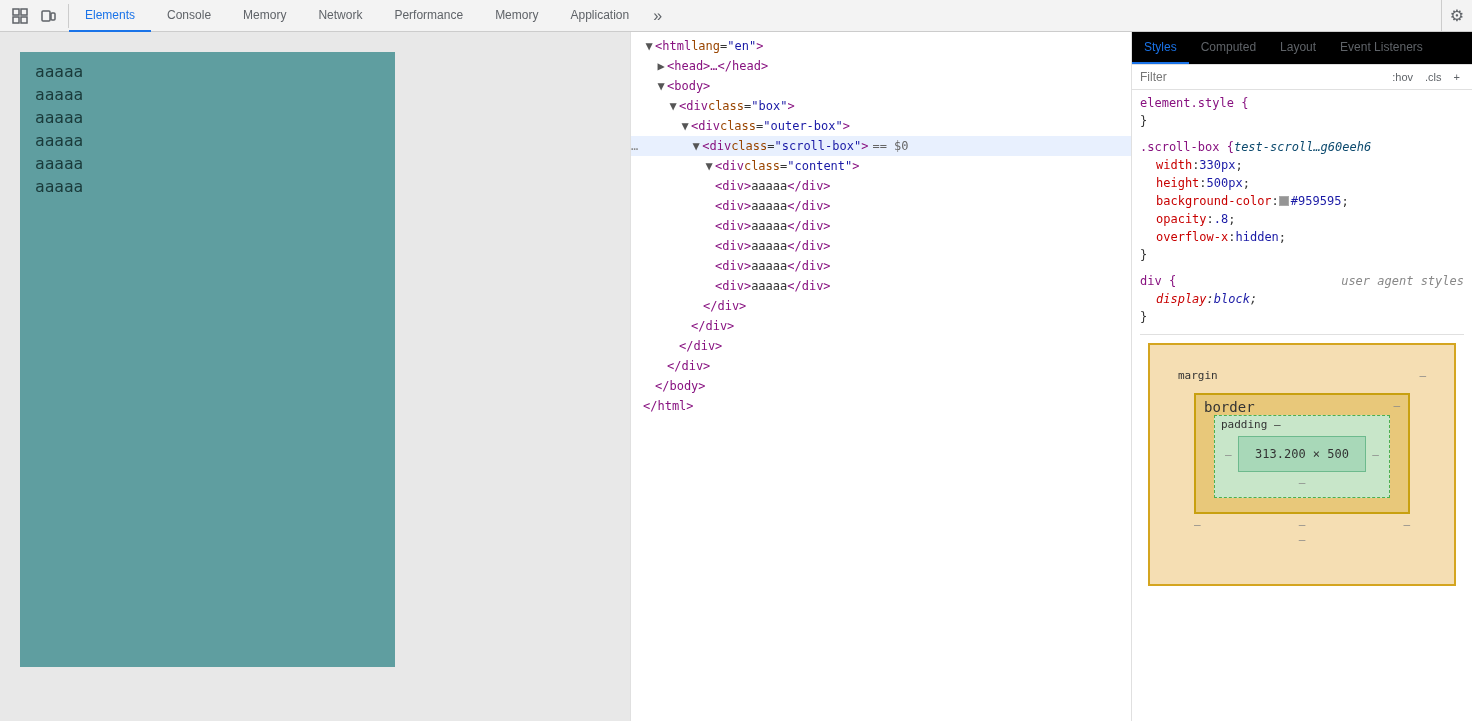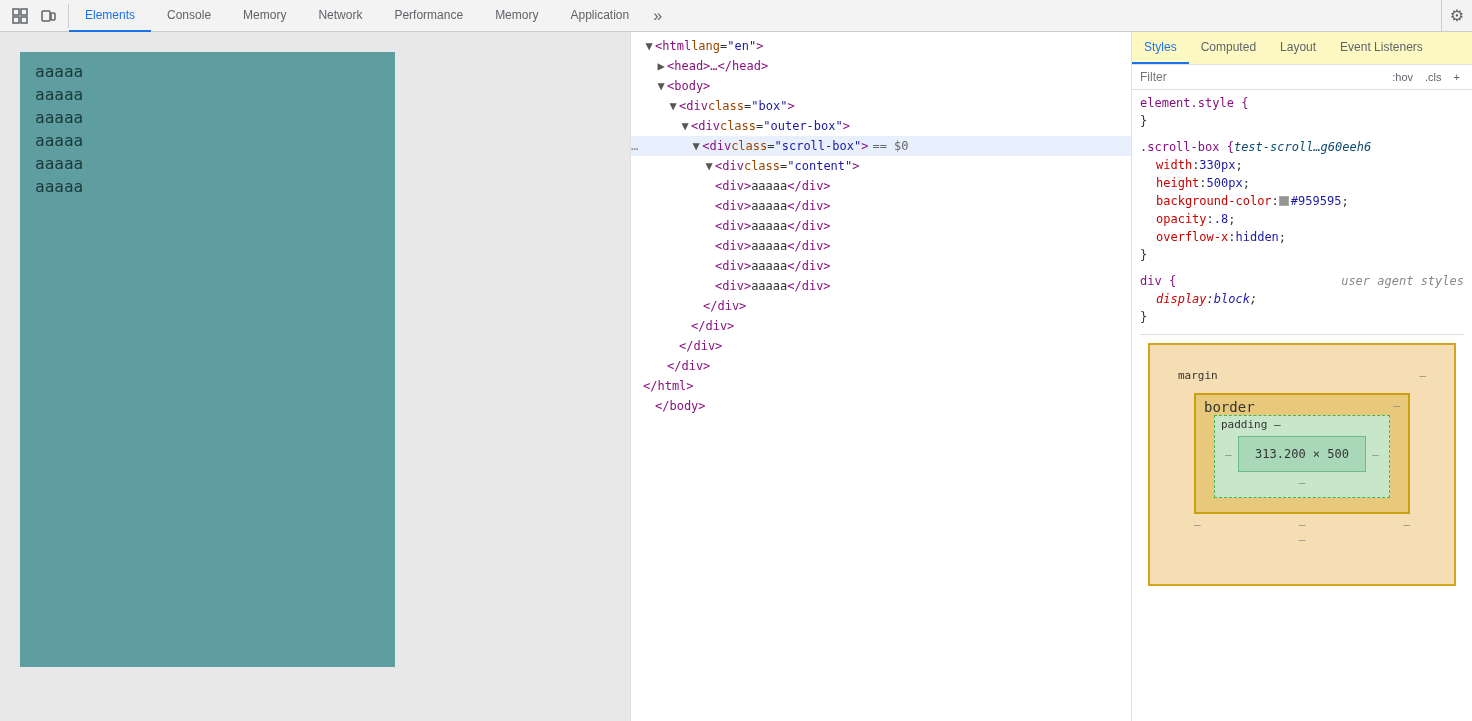--- a/index.html
+++ b/index.html
@@ -159,21 +159,21 @@
       background: #fff;
       display: flex;
       flex-direction: column;
       overflow: hidden;
     }
 
     
     .styles-tabs {
       display: flex;
       border-bottom: 1px solid #e0e0e0;
-      background: #fef9c3;
+      background: #000000;
       flex-shrink: 0;
     }
     .styles-tab {
       padding: 0 12px;
       height: 32px;
       display: flex;
       align-items: center;
       font-size: 12px;
       color: #5f6368;
       cursor: pointer;
@@ -444,26 +444,26 @@
     </div>
     <div class="dom-line">
       <span class="indent" style="width:48px"></span>
       <span class="tag">&lt;/div&gt;</span>
     </div>
     <div class="dom-line">
       <span class="indent" style="width:36px"></span>
       <span class="tag">&lt;/div&gt;</span>
     </div>
     <div class="dom-line">
+      <span class="indent" style="width:24px"></span>
+      <span class="tag">&lt;/body&gt;</span>
+    </div>
+    <div class="dom-line">
       <span class="indent" style="width:12px"></span>
       <span class="tag">&lt;/html&gt;</span>
-    </div>
-    <div class="dom-line">
-      <span class="indent" style="width:24px"></span>
-      <span class="tag">&lt;/body&gt;</span>
     </div>
   </div>
 
   <div class="styles-panel">
 
     <div class="styles-tabs">
       <div class="styles-tab active">
         <span>Styles</span>
       </div>
       <div class="styles-tab">

